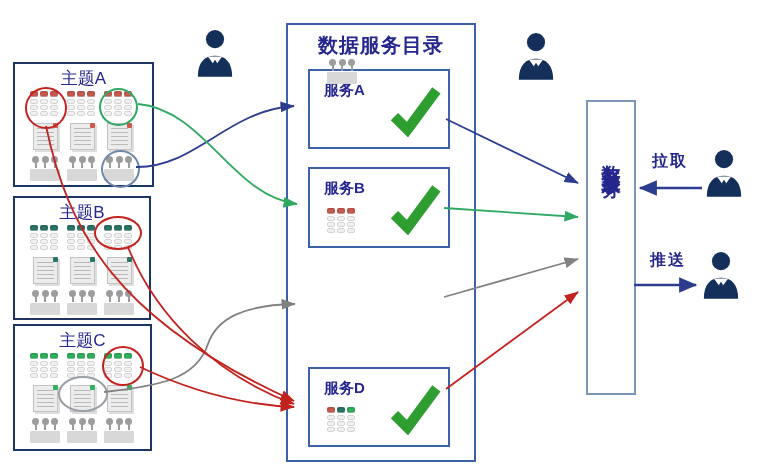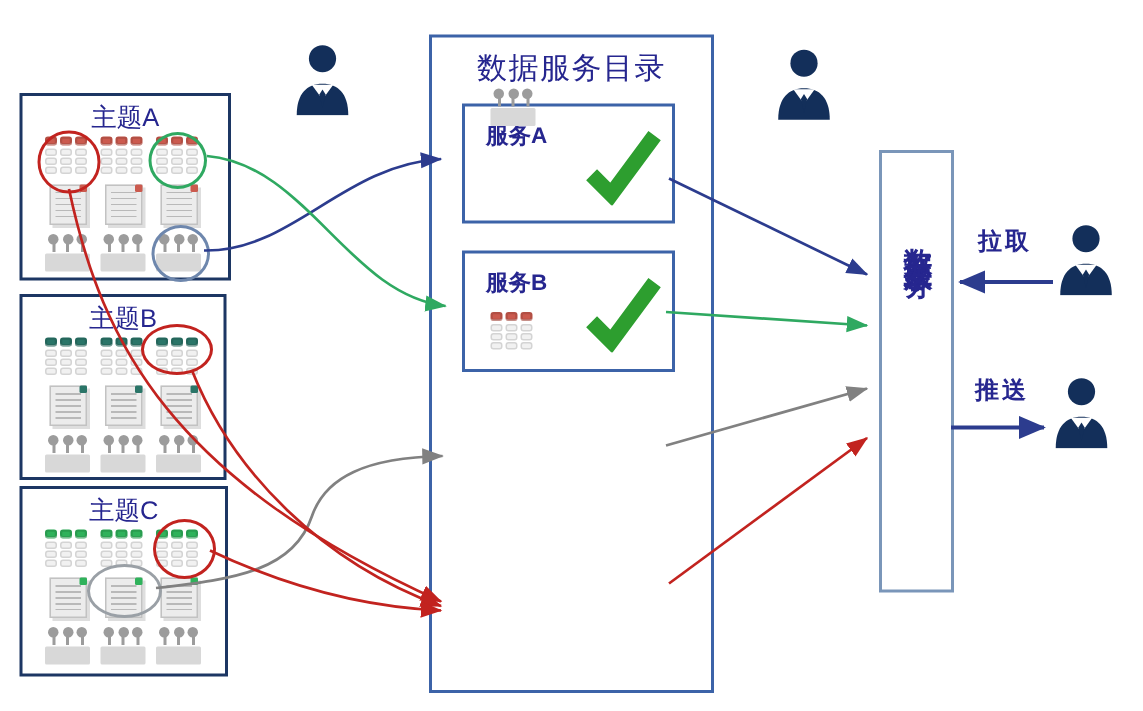--- a/index.html
+++ b/index.html
@@ -4,21 +4,21 @@
 <style>
   html,body{margin:0;padding:0;background:#fff;}
   .canvas{position:relative;width:762px;height:474px;background:#fff;overflow:hidden;
           font-family:"Liberation Sans",sans-serif;}
   
   .topic{position:absolute;background:#fff;border:2px solid var(--topic-border);}
   .topic-title{text-align:center;margin-top:3px;font-size:17px;font-weight:normal;color:var(--navy);}
   .topic-grid{position:absolute;left:15px;top:27px;display:grid;
               grid-template-columns:repeat(3,30px);column-gap:7px;row-gap:6px;justify-items:center;align-items:center;}
   .catalog{position:absolute;left:286px;top:23px;width:186px;height:435px;border:2px solid var(--blue-border);background:#fff;}
-  .catalog-title{text-align:center;margin-top:7px;font-size:20px;font-weight:normal;color:var(--navy);letter-spacing:1px;}
+  .catalog-title{text-align:center;margin-top:7px;font-size:20px;font-weight:bold;color:var(--navy);letter-spacing:1px;}
   .service{position:absolute;left:20px;width:138px;border:2px solid var(--blue-border);background:#fff;}
   .service-label{position:absolute;left:14px;top:10px;font-size:15px;font-weight:bold;color:var(--navy);}
   .svc-icon{position:absolute;left:17px;bottom:12px;}
   .check{position:absolute;right:6px;top:12px;}
   .sharing{position:absolute;left:586px;top:100px;width:46px;height:291px;border:2px solid var(--sharing-border);
            background:#fff;display:flex;justify-content:center;}
   .sharing-label{writing-mode:vertical-rl;text-orientation:upright;font-size:19px;font-weight:bold;
                  color:var(--navy);letter-spacing:3px;margin-top:48px;}
   .flow-label{position:absolute;font-size:16px;font-weight:bold;color:var(--navy);letter-spacing:2px;}
   
@@ -398,20 +398,48 @@
           <i></i>
           <i></i>
           <div class="mac-body"></div>
         </div>
       <svg class="check" width="56" height="54" viewBox="0 0 60 56">
         <path d="M9 35 L23 49 L54 7" fill="none" style="stroke:var(--check-green)" stroke-width="11"></path>
         </svg>
     </div>
 
 
+    <div class="service" style="top:342px;height:76px">
+      <div class="service-label">服务D</div>
+      <div class="svc-icon tbl">
+        <div class="tbl-h">
+            <i class="hdr-red"></i>
+            <i class="hdr-teal"></i>
+            <i class="hdr-green"></i>
+          </div>
+        <div class="tbl-r">
+            <i></i>
+            <i></i>
+            <i></i>
+          </div>
+          <div class="tbl-r">
+            <i></i>
+            <i></i>
+            <i></i>
+          </div>
+          <div class="tbl-r">
+            <i></i>
+            <i></i>
+            <i></i>
+          </div>
+      </div>
+      <svg class="check" width="56" height="54" viewBox="0 0 60 56">
+        <path d="M9 35 L23 49 L54 7" fill="none" style="stroke:var(--check-green)" stroke-width="11"></path>
+        </svg>
+    </div>
   </div>
 
   <div class="sharing">
     <div class="sharing-label">数据共享服务</div>
   </div>
 
   <div class="flow-label" style="left:652px;top:151px">拉取</div>
   <div class="flow-label" style="left:650px;top:250px">推送</div>
 
   <svg class="person" style="left:194px;top:29px" viewBox="0 0 44 50">

